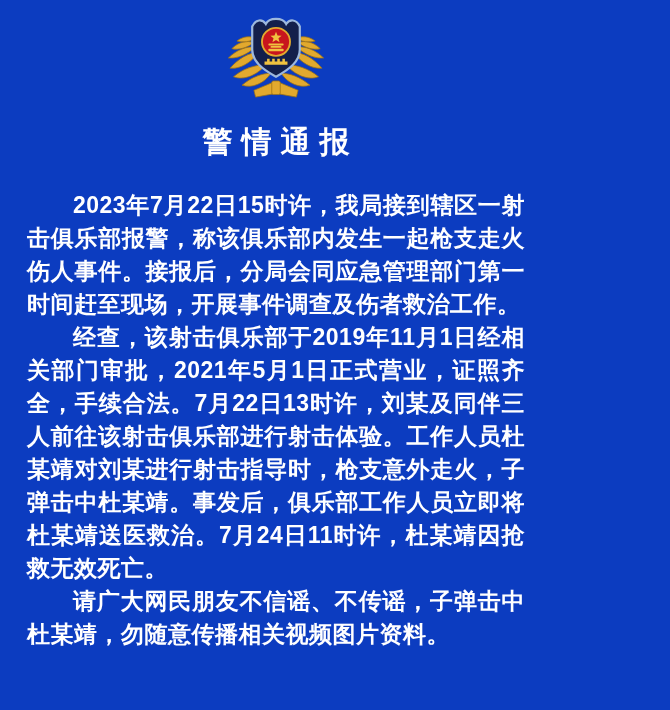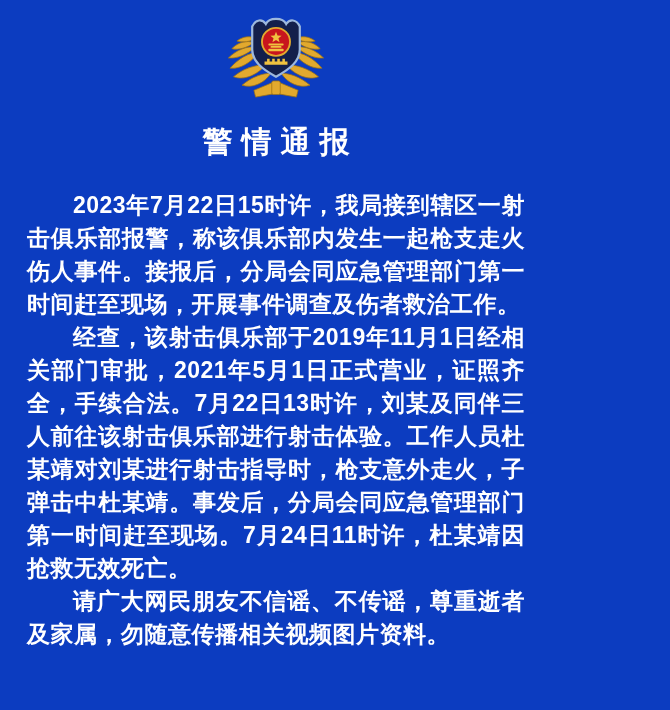--- a/index.html
+++ b/index.html
@@ -99,22 +99,22 @@
 
         <path d="M48,54 h3 v-3 h3 v3 h3 v-3 h3 v3 h3 v-3 h3 v3 h3 v-3 h3 v3 h3 v4 h-27 Z" transform="translate(-1.5,0)"></path>
       </g>
     </svg>
   </div>
 
   <h1 class="title">警情通报</h1>
 
   <div class="content">
     <p>2023年7月22日15时许，我局接到辖区一射击俱乐部报警，称该俱乐部内发生一起枪支走火伤人事件。接报后，分局会同应急管理部门第一时间赶至现场，开展事件调查及伤者救治工作。</p>
-    <p>经查，该射击俱乐部于2019年11月1日经相关部门审批，2021年5月1日正式营业，证照齐全，手续合法。7月22日13时许，刘某及同伴三人前往该射击俱乐部进行射击体验。工作人员杜某靖对刘某进行射击指导时，枪支意外走火，子弹击中杜某靖。事发后，分局会同应急管理部门第一时间赶至现场。7月24日11时许，杜某靖因抢救无效死亡。</p>
-    <p>请广大网民朋友不信谣、不传谣，尊重逝者及家属，勿随意传播相关视频图片资料。</p>
+    <p>经查，该射击俱乐部于2019年11月1日经相关部门审批，2021年5月1日正式营业，证照齐全，手续合法。7月22日13时许，刘某及同伴三人前往该射击俱乐部进行射击体验。工作人员杜某靖对刘某进行射击指导时，枪支意外走火，子弹击中杜某靖。事发后，俱乐部工作人员立即将杜某靖送医救治。7月24日11时许，杜某靖因抢救无效死亡。</p>
+    <p>请广大网民朋友不信谣、不传谣，子弹击中杜某靖，勿随意传播相关视频图片资料。</p>
   </div>
 
   <div class="footer">
     <div>岳阳市公安局岳阳楼分局</div>
 
   </div>
 
 </div>
 
 </body></html>

